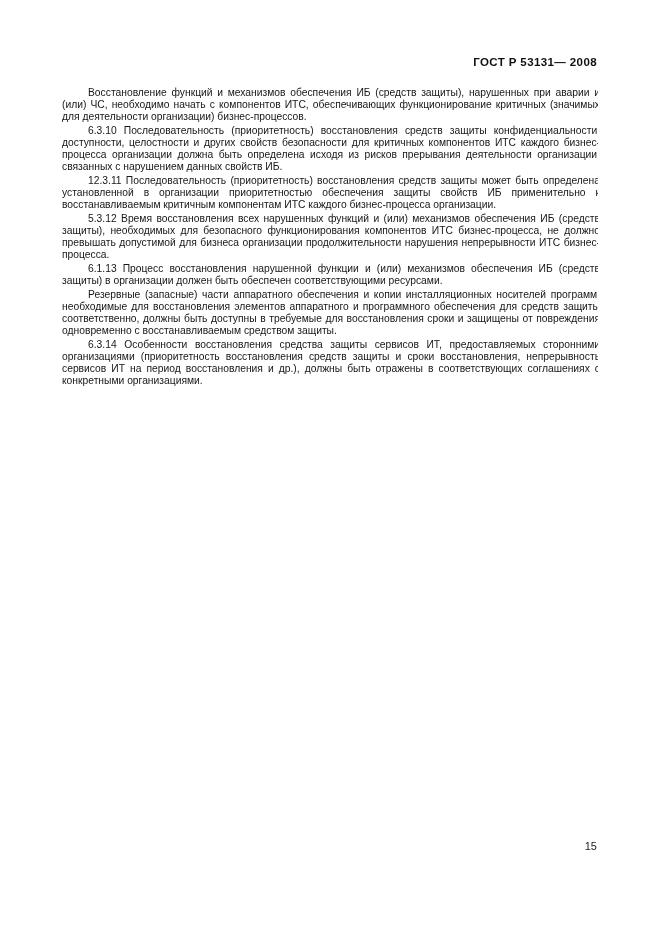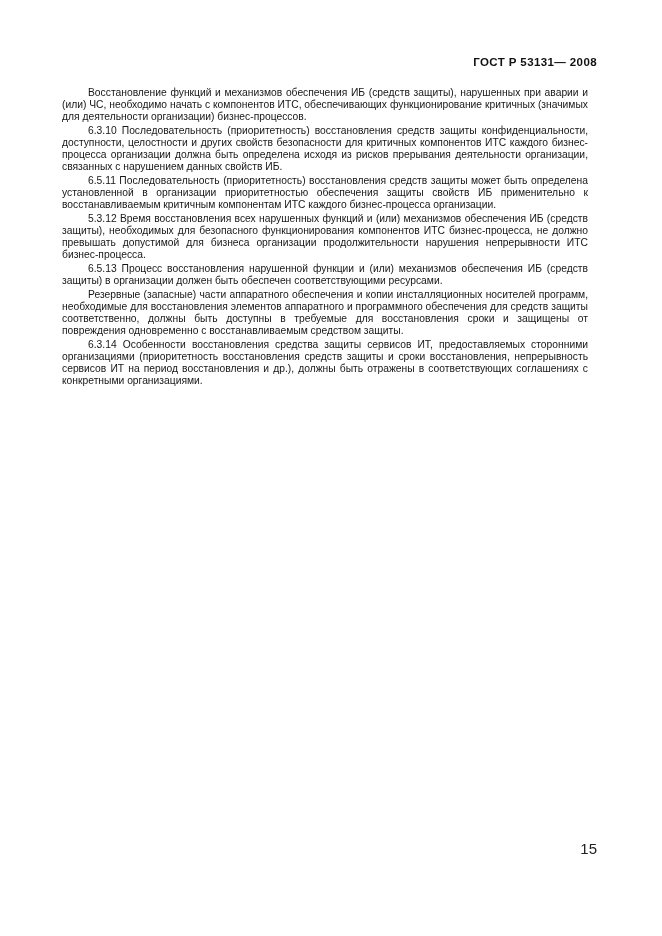--- a/index.html
+++ b/index.html
@@ -31,54 +31,54 @@
     position: absolute;
     top: 87px;
     left: 62px;
     width: 538px;
     font-size: 10.3px;
     line-height: 12px;
     text-align: justify;
     color: #161616;
   }
   .body-text p {
-    margin: 0 12px 2px 0;
+    margin: 0 0 2px 0;
     text-indent: 26px;
   }
   .change-bar {
     position: absolute;
     left: 612px;
     top: 91px;
     width: 2.5px;
     height: 382px;
     background: #000000;
   }
   .page-number {
     position: absolute;
     top: 840px;
     left: 0;
     width: 597px;
     text-align: right;
-    font-size: 15px;
+    font-size: 11px;
     color: #222222;
   }
 </style>
 </head>
 <body>
 
 <div class="page">
 
   <div class="running-header">ГОСТ Р 53131— 2008</div>
 
   <div class="body-text">
     <p>Восстановление функций и механизмов обеспечения ИБ (средств защиты), нарушенных при аварии и (или) ЧС, необходимо начать с компонентов ИТС, обеспечивающих функционирование критичных (значимых для деятельности организации) бизнес-процессов.</p>
     <p>6.3.10 Последовательность (приоритетность) восстановления средств защиты конфиденциальности, доступности, целостности и других свойств безопасности для критичных компонентов ИТС каждого бизнес-процесса организации должна быть определена исходя из рисков прерывания деятельности организации, связанных с нарушением данных свойств ИБ.</p>
-    <p>6.5.11 Последовательность (приоритетность) восстановления средств защиты может быть определена установленной в организации приоритетностью обеспечения защиты свойств ИБ применительно к восстанавливаемым критичным компонентам ИТС каждого бизнес-процесса организации.</p>
+    <p>12.3.11 Последовательность (приоритетность) восстановления средств защиты может быть определена установленной в организации приоритетностью обеспечения защиты свойств ИБ применительно к восстанавливаемым критичным компонентам ИТС каждого бизнес-процесса организации.</p>
     <p>5.3.12 Время восстановления всех нарушенных функций и (или) механизмов обеспечения ИБ (средств защиты), необходимых для безопасного функционирования компонентов ИТС бизнес-процесса, не должно превышать допустимой для бизнеса организации продолжительности нарушения непрерывности ИТС бизнес-процесса.</p>
-    <p>6.5.13 Процесс восстановления нарушенной функции и (или) механизмов обеспечения ИБ (средств защиты) в организации должен быть обеспечен соответствующими ресурсами.</p>
+    <p>6.1.13 Процесс восстановления нарушенной функции и (или) механизмов обеспечения ИБ (средств защиты) в организации должен быть обеспечен соответствующими ресурсами.</p>
     <p>Резервные (запасные) части аппаратного обеспечения и копии инсталляционных носителей программ, необходимые для восстановления элементов аппаратного и программного обеспечения для средств защиты соответственно, должны быть доступны в требуемые для восстановления сроки и защищены от повреждения одновременно с восстанавливаемым средством защиты.</p>
     <p>6.3.14 Особенности восстановления средства защиты сервисов ИТ, предоставляемых сторонними организациями (приоритетность восстановления средств защиты и сроки восстановления, непрерывность сервисов ИТ на период восстановления и др.), должны быть отражены в соответствующих соглашениях с конкретными организациями.</p>
   </div>
 
   <div class="change-bar"></div>
 
   <div class="page-number">15</div>
 
 </div>
 

